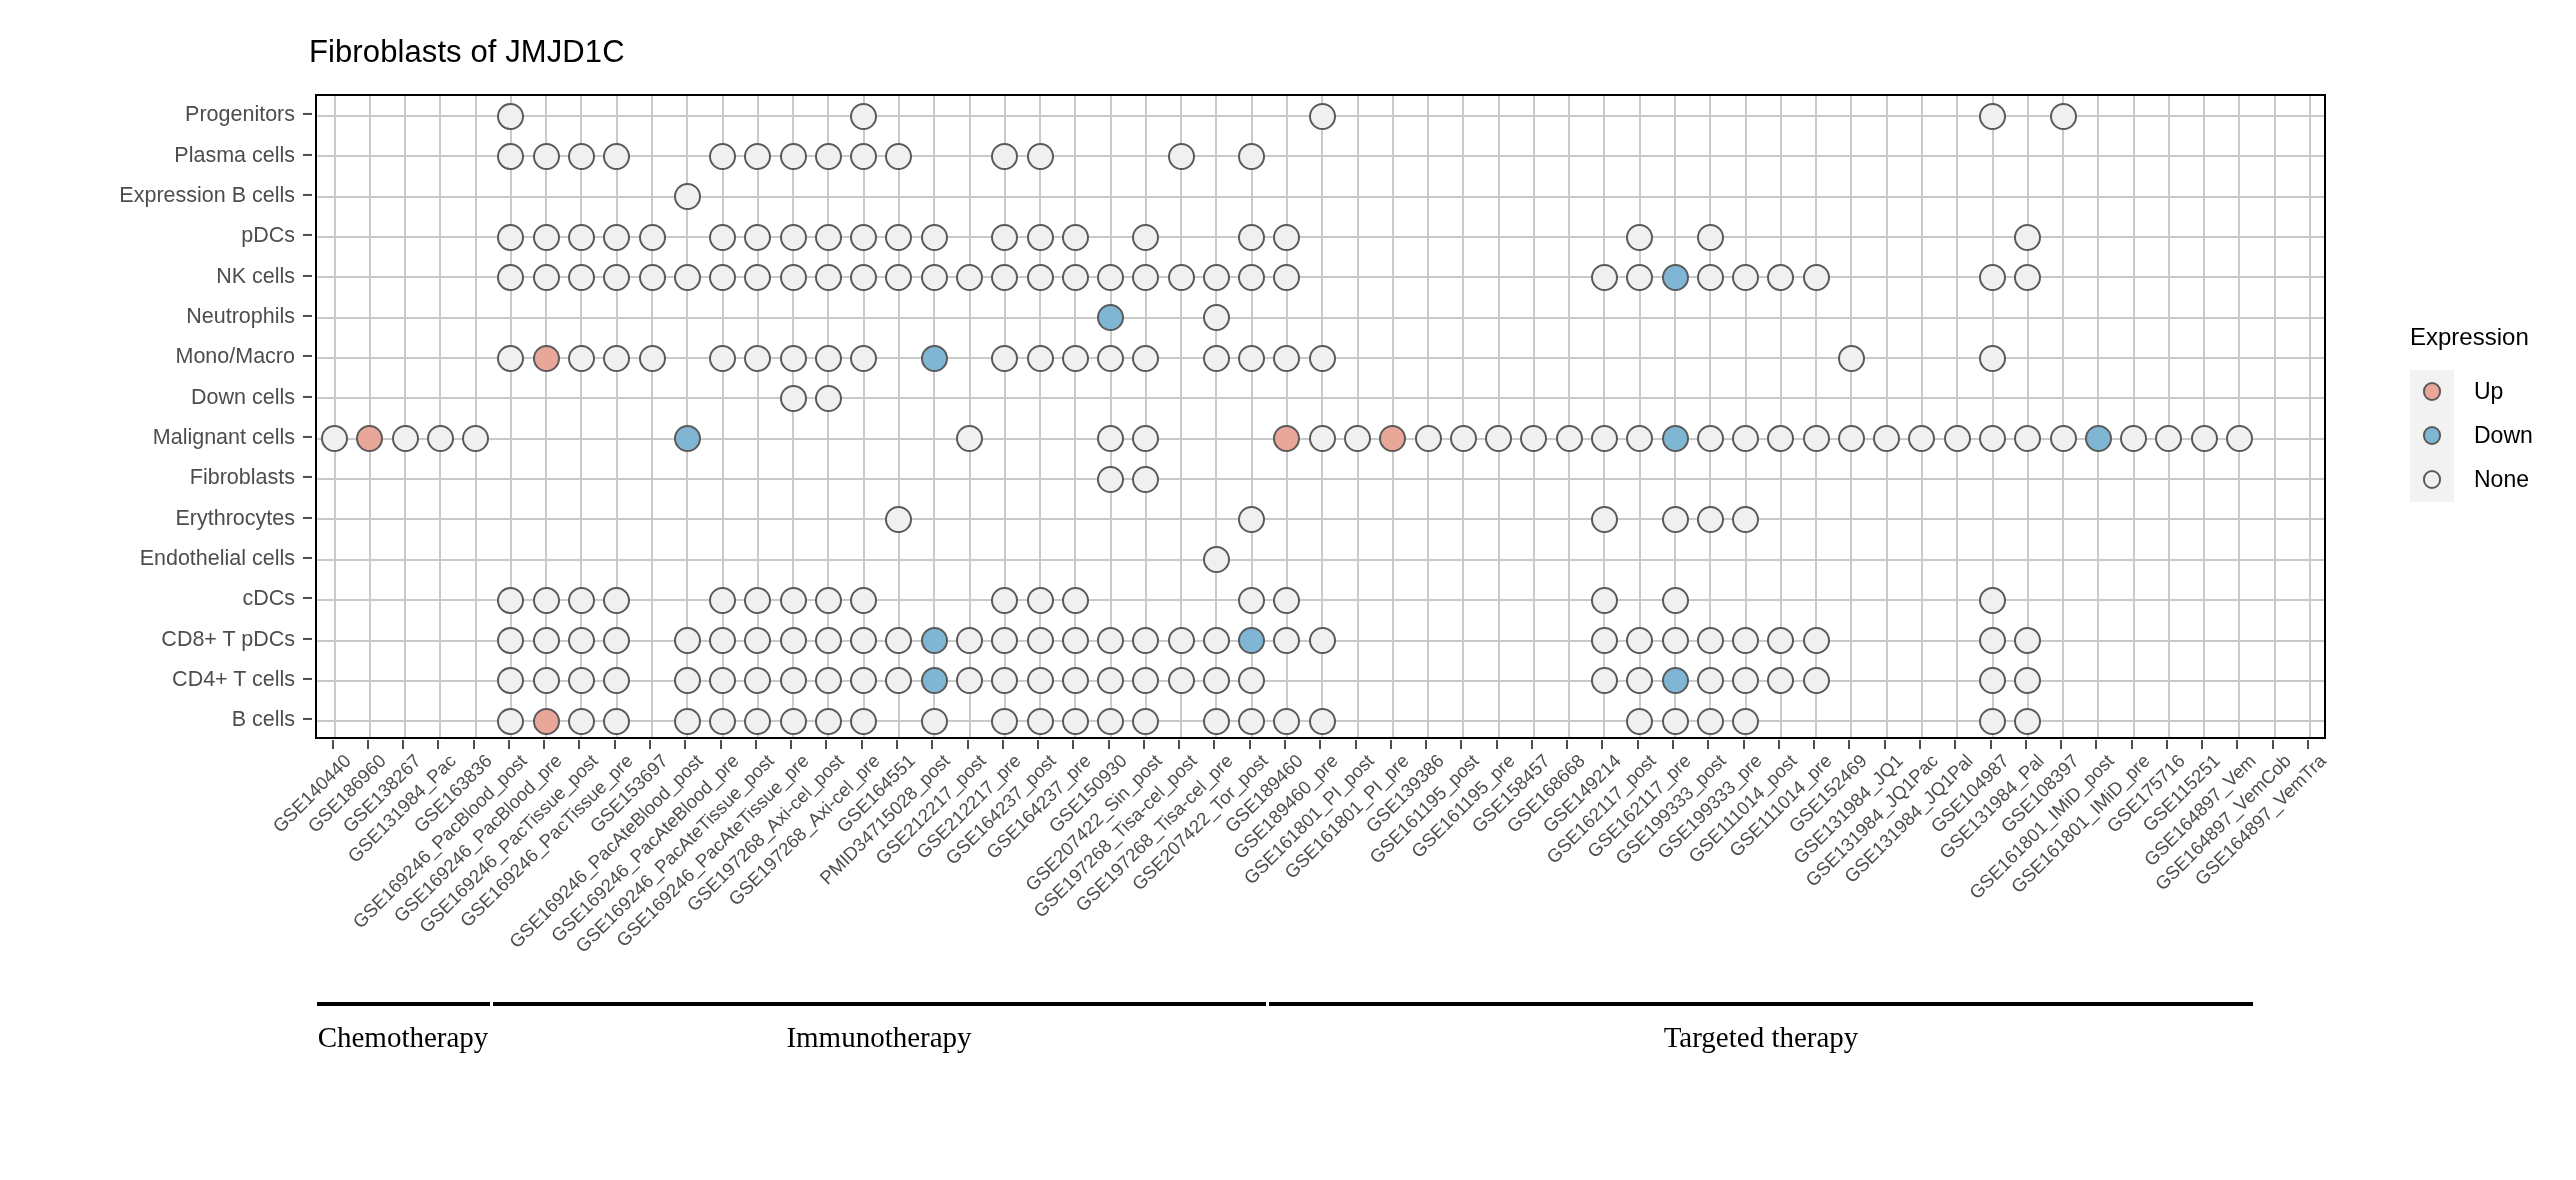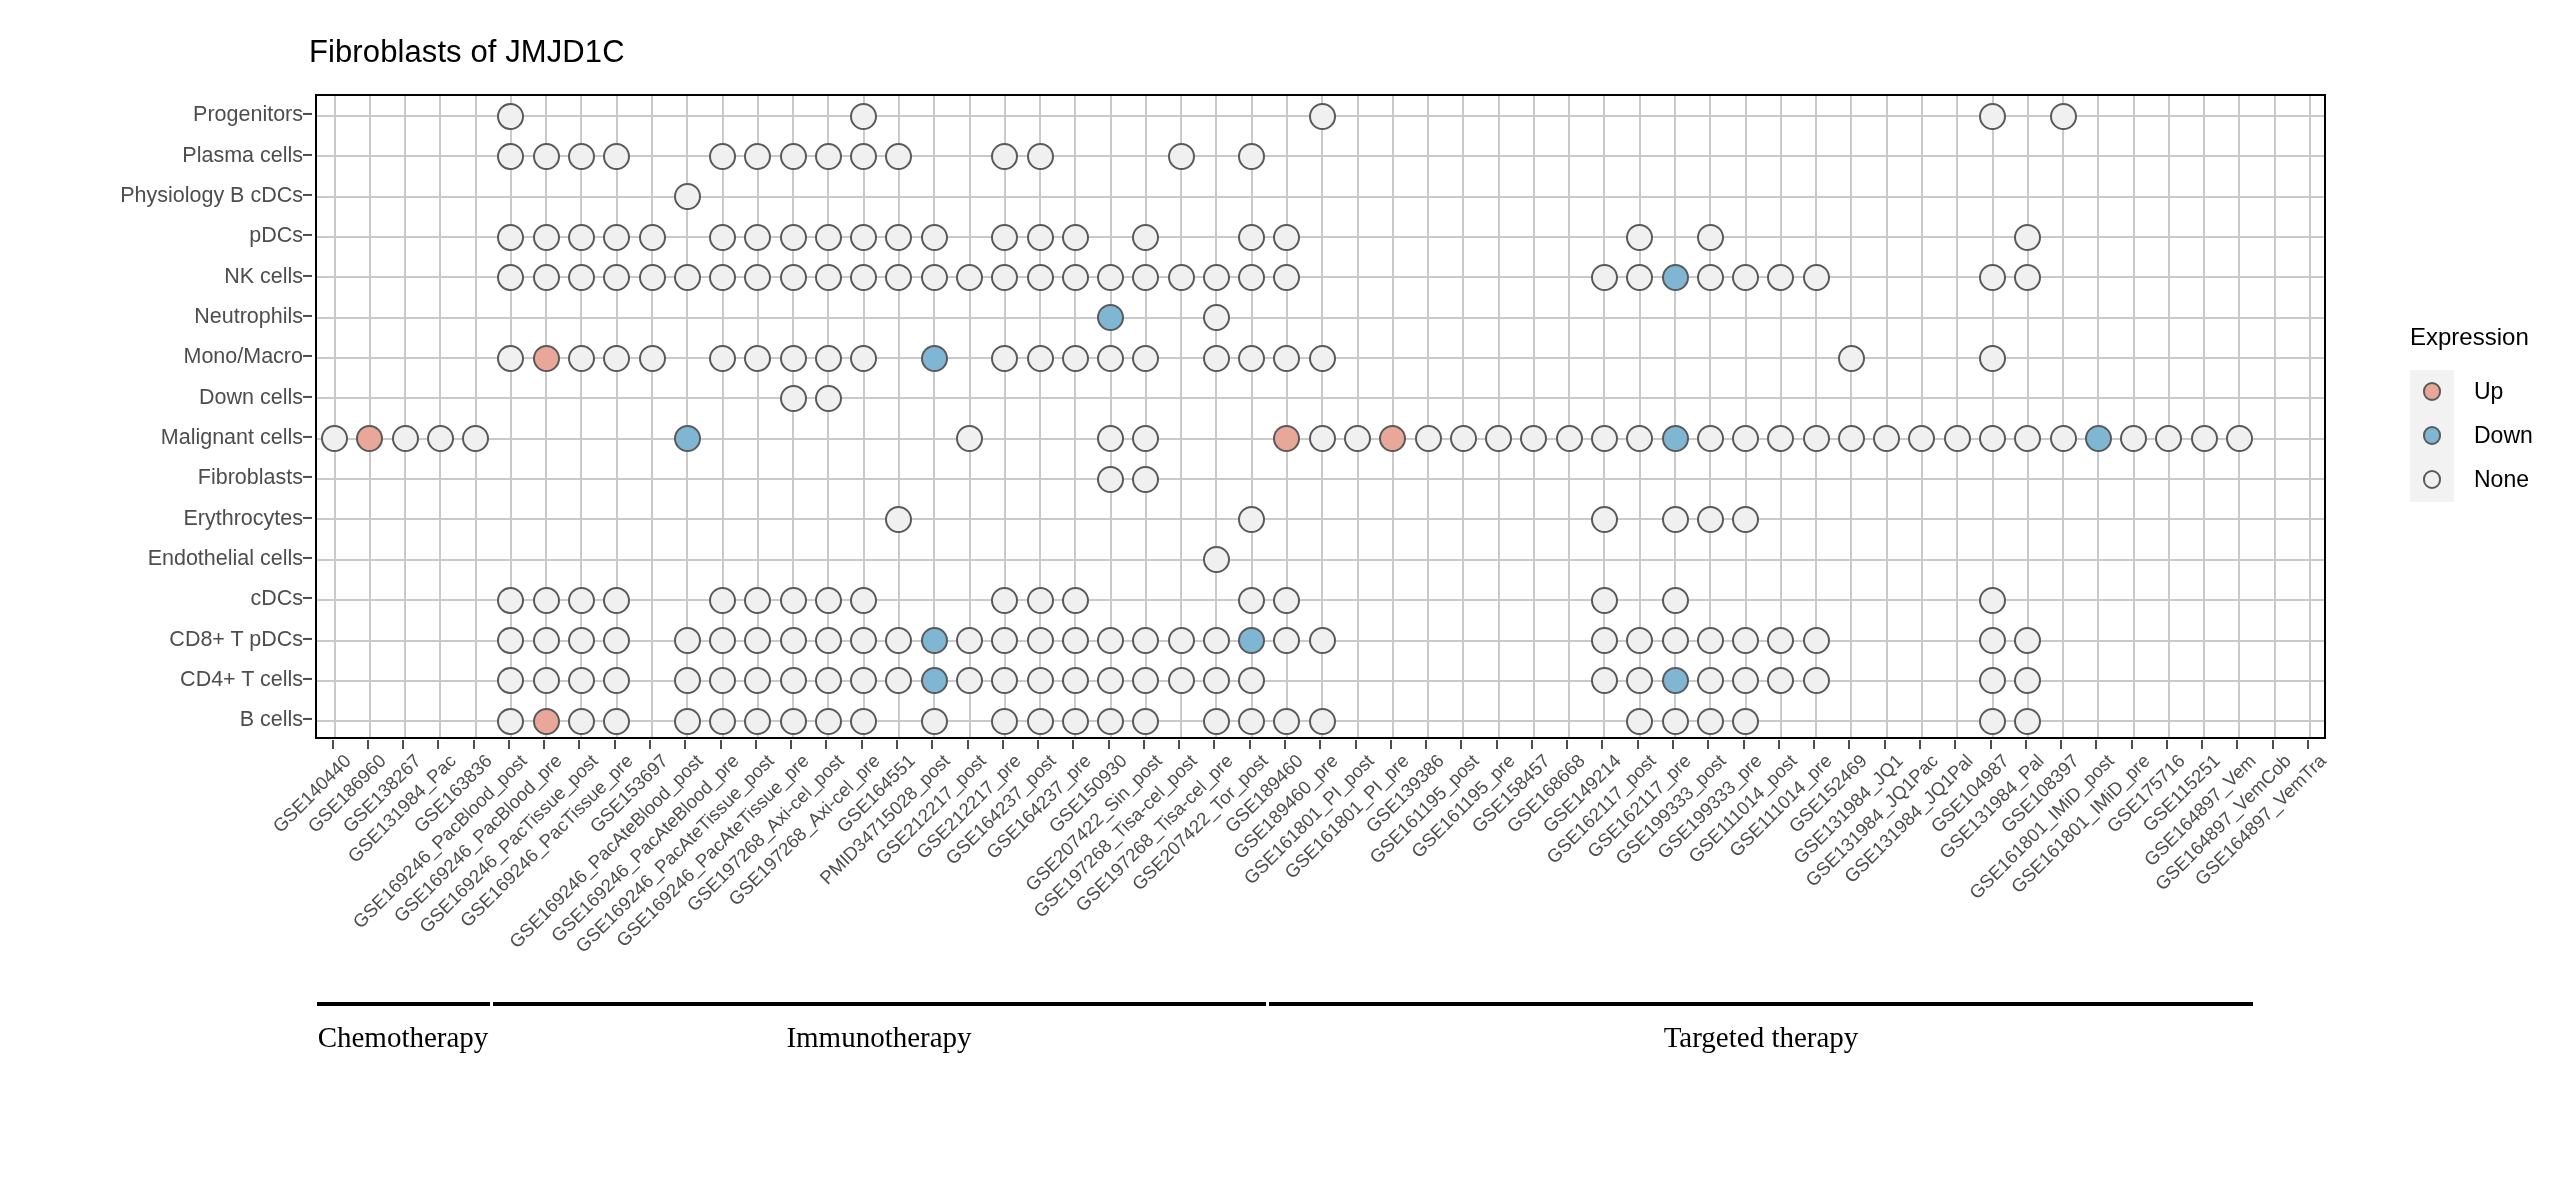--- a/index.html
+++ b/index.html
@@ -31,21 +31,21 @@
     border-radius:50%;
     box-sizing:border-box;
     border:2.1px solid #5a5a5a;
   }
   .dot.none{background:#f0f0f0;}
   .dot.up{background:#e8a798;}
   .dot.down{background:#7fb6d4;}
 
   
   .ylabel{
-    position:absolute;right:0;
+    position:absolute;right:8px;
     text-align:right;white-space:nowrap;
     font-size:21.5px;color:#4d4d4d;
     transform:translateY(-50%);
   }
   #y-axis{position:absolute;left:0px;top:94px;width:303px;height:645px;}
   .ytick{position:absolute;left:303px;width:8.6px;height:2.1px;background:#4d4d4d;transform:translateY(-50%);}
   #y-ticks{position:absolute;left:0;top:94px;width:315px;height:645px;}
 
   
   #x-ticks{position:absolute;left:315px;top:740px;width:2011px;height:10px;}
@@ -90,21 +90,21 @@
 </head>
 <body>
 
 <div id="root">
 
   <div id="plot-title">Fibroblasts of JMJD1C</div>
 
   <div id="y-axis">
       <div class="ylabel" style="top: 20px;">Progenitors</div>
       <div class="ylabel" style="top: 61px;">Plasma cells</div>
-      <div class="ylabel" style="top: 101px;">Physiology B cDCs</div>
+      <div class="ylabel" style="top: 101px;">Expression B cells</div>
       <div class="ylabel" style="top: 141px;">pDCs</div>
       <div class="ylabel" style="top: 182px;">NK cells</div>
       <div class="ylabel" style="top: 222px;">Neutrophils</div>
       <div class="ylabel" style="top: 262px;">Mono/Macro</div>
       <div class="ylabel" style="top: 303px;">Down cells</div>
       <div class="ylabel" style="top: 343px;">Malignant cells</div>
       <div class="ylabel" style="top: 383px;">Fibroblasts</div>
       <div class="ylabel" style="top: 424px;">Erythrocytes</div>
       <div class="ylabel" style="top: 464px;">Endothelial cells</div>
       <div class="ylabel" style="top: 504px;">cDCs</div>

